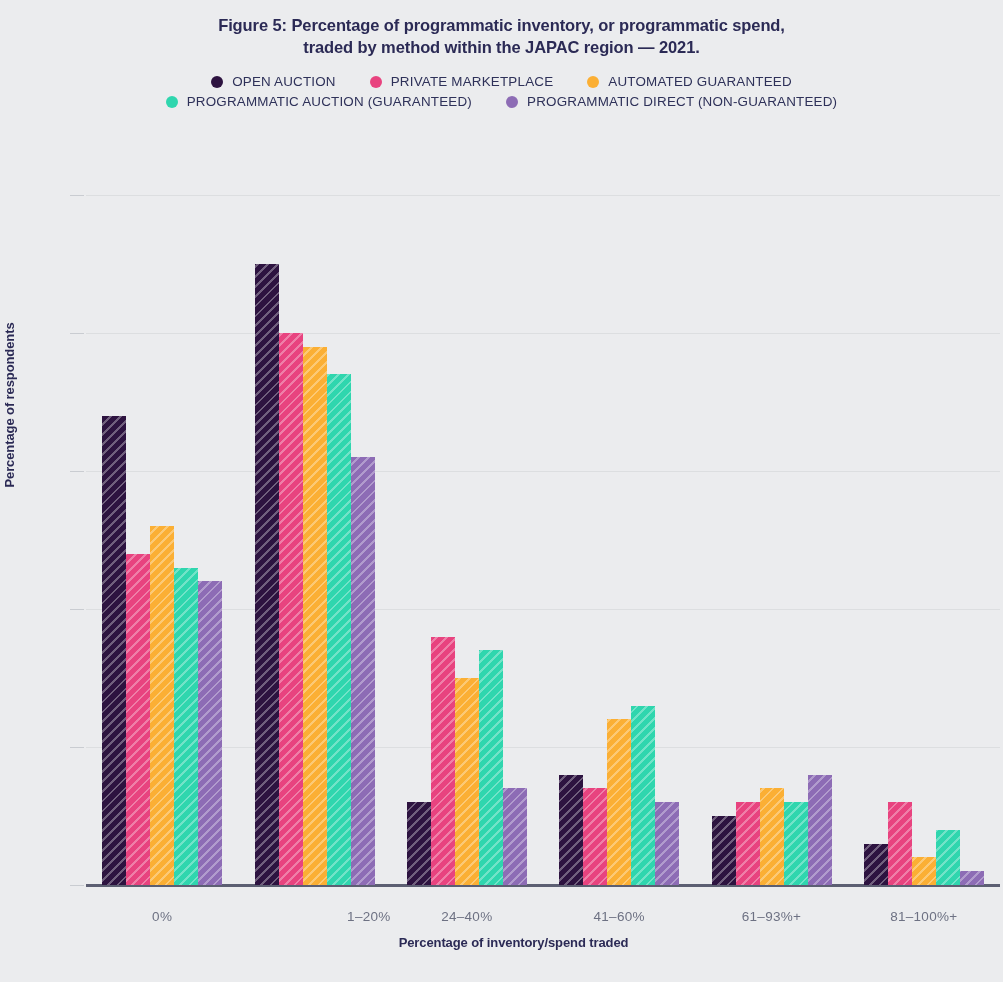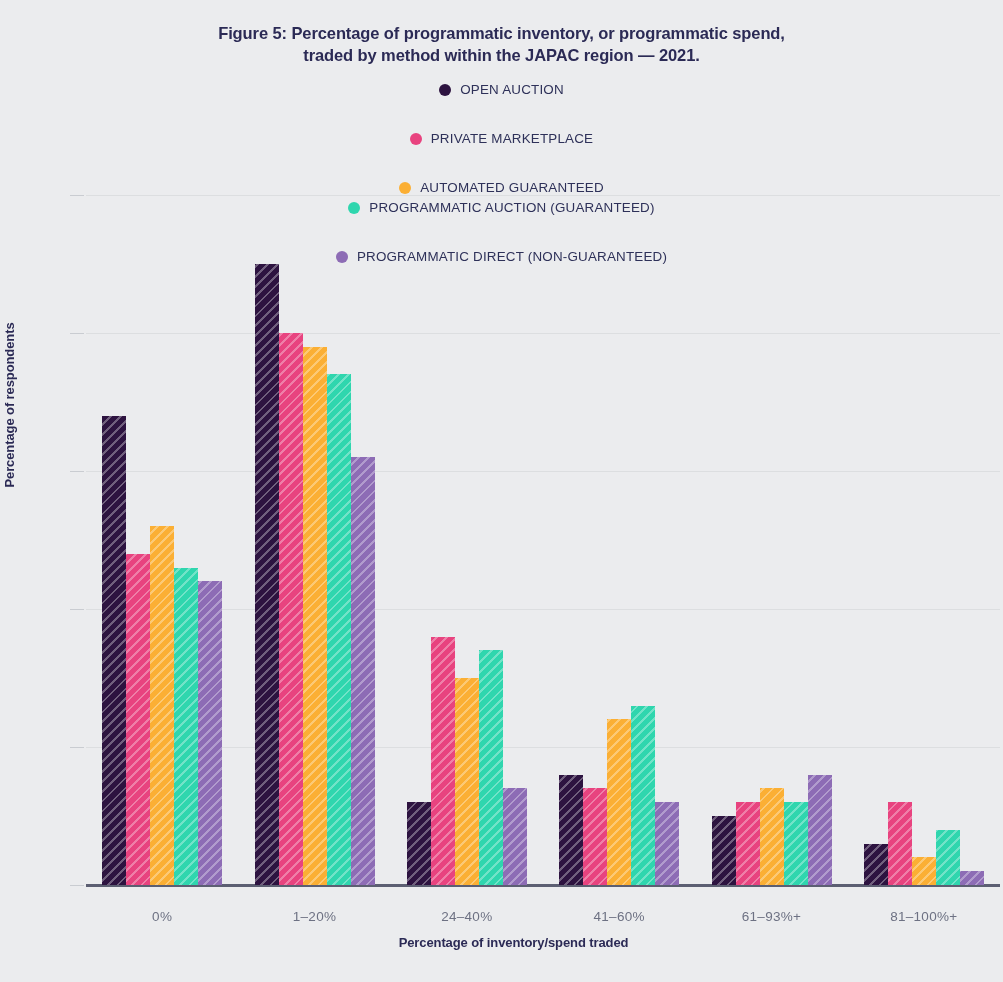--- a/index.html
+++ b/index.html
@@ -11,21 +11,21 @@
     height: 982px;
     background: #ebecee;
     font-family: "Liberation Sans", sans-serif;
     color: #2e3159;
     overflow: hidden;
     position: relative;
   }
 
   
   #title-block {
-    padding-top: 22px;
+    padding-top: 14px;
     text-align: center;
   }
   #title-block .title-line {
     font-size: 16.5px;
     font-weight: bold;
     color: #2b2a55;
     line-height: 22px;
     letter-spacing: -0.1px;
   }
   #title-block .title-line .fig-label {
@@ -35,21 +35,21 @@
   
   #legend {
     margin-top: 16px;
     display: flex;
     flex-direction: column;
     align-items: center;
     gap: 5px;
   }
   .legend-row {
     display: flex;
-    flex-direction: column;
+    flex-direction: row;
     align-items: center;
     justify-content: center;
     gap: 34px;
   }
   .legend-item {
     display: flex;
     flex-direction: row;
     align-items: center;
     gap: 9px;
   }
@@ -216,21 +216,21 @@
         <div class="bar" title="PROGRAMMATIC DIRECT (NON-GUARANTEED) — 0%: 22%" style="height: 303.6px; background: repeating-linear-gradient(-45deg, rgb(141, 108, 181) 0px, rgb(141, 108, 181) 5px, rgb(177, 155, 205) 5px, rgb(177, 155, 205) 7px);"></div>
       </div>
       <div class="xtick-label" style="left: 0px; width: 152.333px;">0%</div>
       <div class="bar-group" style="left: 168.5px;">
         <div class="bar" title="OPEN AUCTION — 1–20%: 45%" style="height: 621px; background: repeating-linear-gradient(-45deg, rgb(45, 19, 64) 0px, rgb(45, 19, 64) 5px, rgb(112, 95, 125) 5px, rgb(112, 95, 125) 7px);"></div>
         <div class="bar" title="PRIVATE MARKETPLACE — 1–20%: 40%" style="height: 552px; background: repeating-linear-gradient(-45deg, rgb(232, 67, 127) 0px, rgb(232, 67, 127) 5px, rgb(239, 127, 168) 5px, rgb(239, 127, 168) 7px);"></div>
         <div class="bar" title="AUTOMATED GUARANTEED — 1–20%: 39%" style="height: 538.2px; background: repeating-linear-gradient(-45deg, rgb(251, 175, 52) 0px, rgb(251, 175, 52) 5px, rgb(252, 201, 117) 5px, rgb(252, 201, 117) 7px);"></div>
         <div class="bar" title="PROGRAMMATIC DIRECT (GUARANTEED) — 1–20%: 37%" style="height: 510.6px; background: repeating-linear-gradient(-45deg, rgb(47, 214, 174) 0px, rgb(47, 214, 174) 5px, rgb(114, 227, 200) 5px, rgb(114, 227, 200) 7px);"></div>
         <div class="bar" title="PROGRAMMATIC DIRECT (NON-GUARANTEED) — 1–20%: 31%" style="height: 427.8px; background: repeating-linear-gradient(-45deg, rgb(141, 108, 181) 0px, rgb(141, 108, 181) 5px, rgb(177, 155, 205) 5px, rgb(177, 155, 205) 7px);"></div>
       </div>
-      <div class="xtick-label" style="left: 152.333px; width: 152.333px;">1–20%</div>
+      <div class="xtick-label" style="left: 152.333px; width: 152.333px; text-align: right;">1–20%</div>
       <div class="bar-group" style="left: 320.833px;">
         <div class="bar" title="OPEN AUCTION — 21–40%: 6%" style="height: 82.8px; background: repeating-linear-gradient(-45deg, rgb(45, 19, 64) 0px, rgb(45, 19, 64) 5px, rgb(112, 95, 125) 5px, rgb(112, 95, 125) 7px);"></div>
         <div class="bar" title="PRIVATE MARKETPLACE — 21–40%: 18%" style="height: 248.4px; background: repeating-linear-gradient(-45deg, rgb(232, 67, 127) 0px, rgb(232, 67, 127) 5px, rgb(239, 127, 168) 5px, rgb(239, 127, 168) 7px);"></div>
         <div class="bar" title="AUTOMATED GUARANTEED — 21–40%: 15%" style="height: 207px; background: repeating-linear-gradient(-45deg, rgb(251, 175, 52) 0px, rgb(251, 175, 52) 5px, rgb(252, 201, 117) 5px, rgb(252, 201, 117) 7px);"></div>
         <div class="bar" title="PROGRAMMATIC DIRECT (GUARANTEED) — 21–40%: 17%" style="height: 234.6px; background: repeating-linear-gradient(-45deg, rgb(47, 214, 174) 0px, rgb(47, 214, 174) 5px, rgb(114, 227, 200) 5px, rgb(114, 227, 200) 7px);"></div>
         <div class="bar" title="PROGRAMMATIC DIRECT (NON-GUARANTEED) — 21–40%: 7%" style="height: 96.6px; background: repeating-linear-gradient(-45deg, rgb(141, 108, 181) 0px, rgb(141, 108, 181) 5px, rgb(177, 155, 205) 5px, rgb(177, 155, 205) 7px);"></div>
       </div>
       <div class="xtick-label" style="left: 304.667px; width: 152.333px;">24–40%</div>
       <div class="bar-group" style="left: 473.167px;">
         <div class="bar" title="OPEN AUCTION — 41–60%: 8%" style="height: 110.4px; background: repeating-linear-gradient(-45deg, rgb(45, 19, 64) 0px, rgb(45, 19, 64) 5px, rgb(112, 95, 125) 5px, rgb(112, 95, 125) 7px);"></div>

